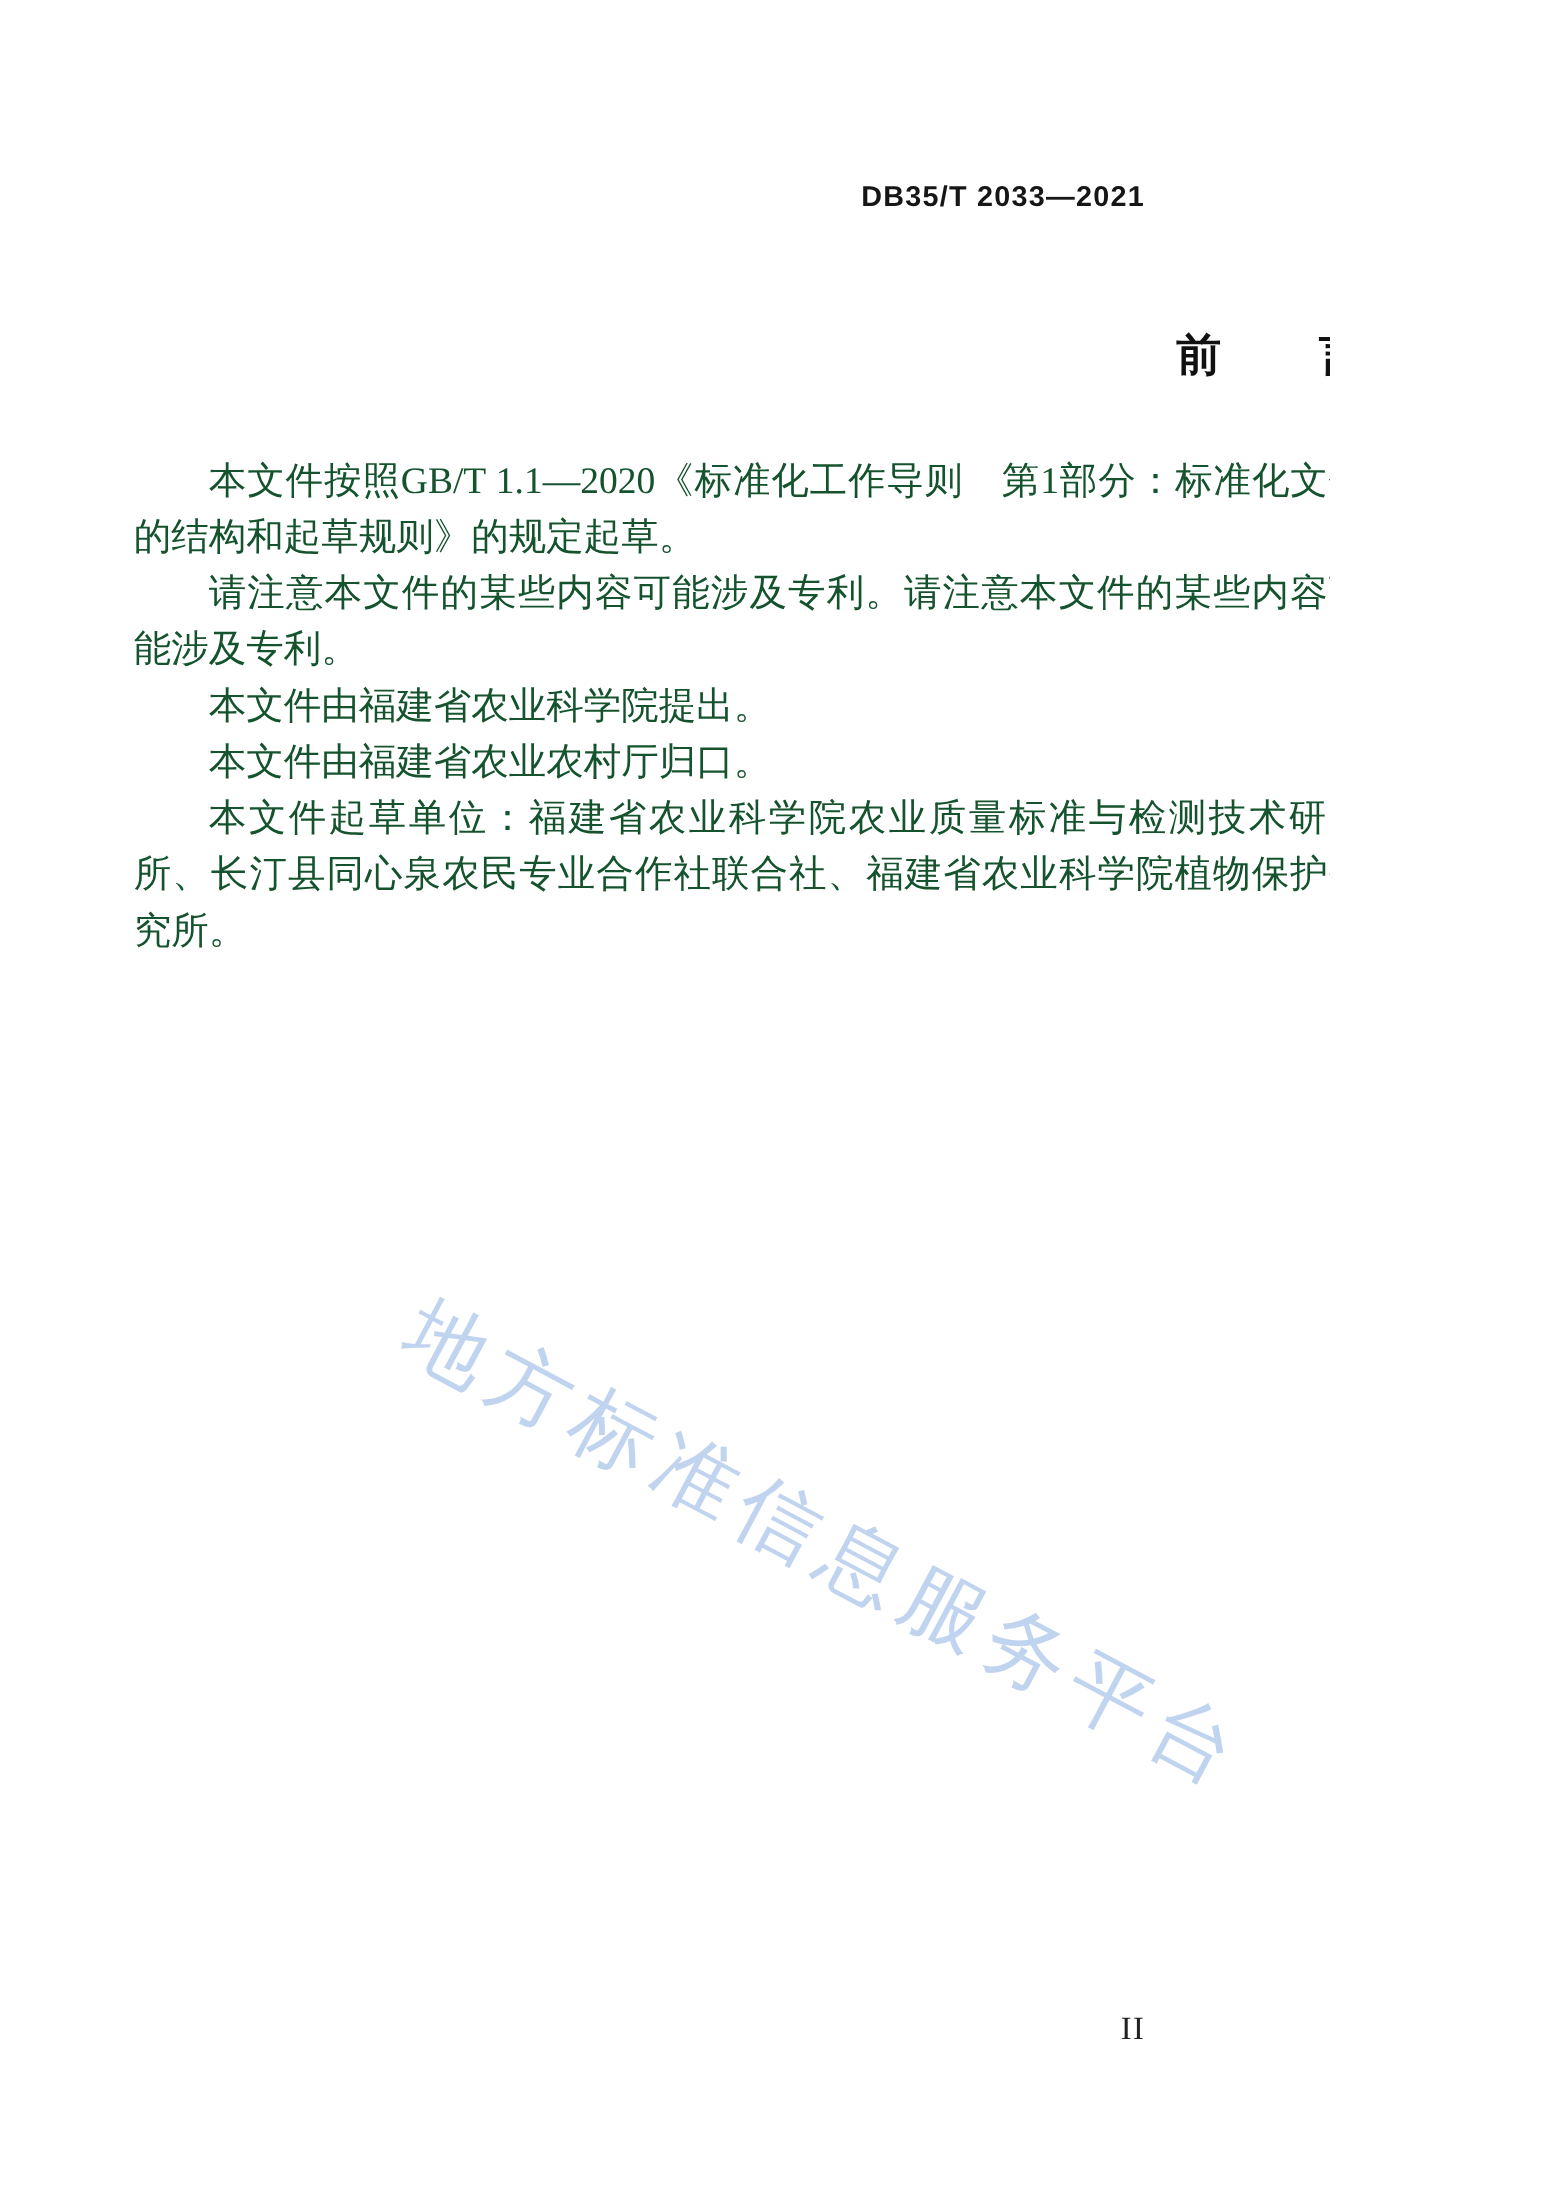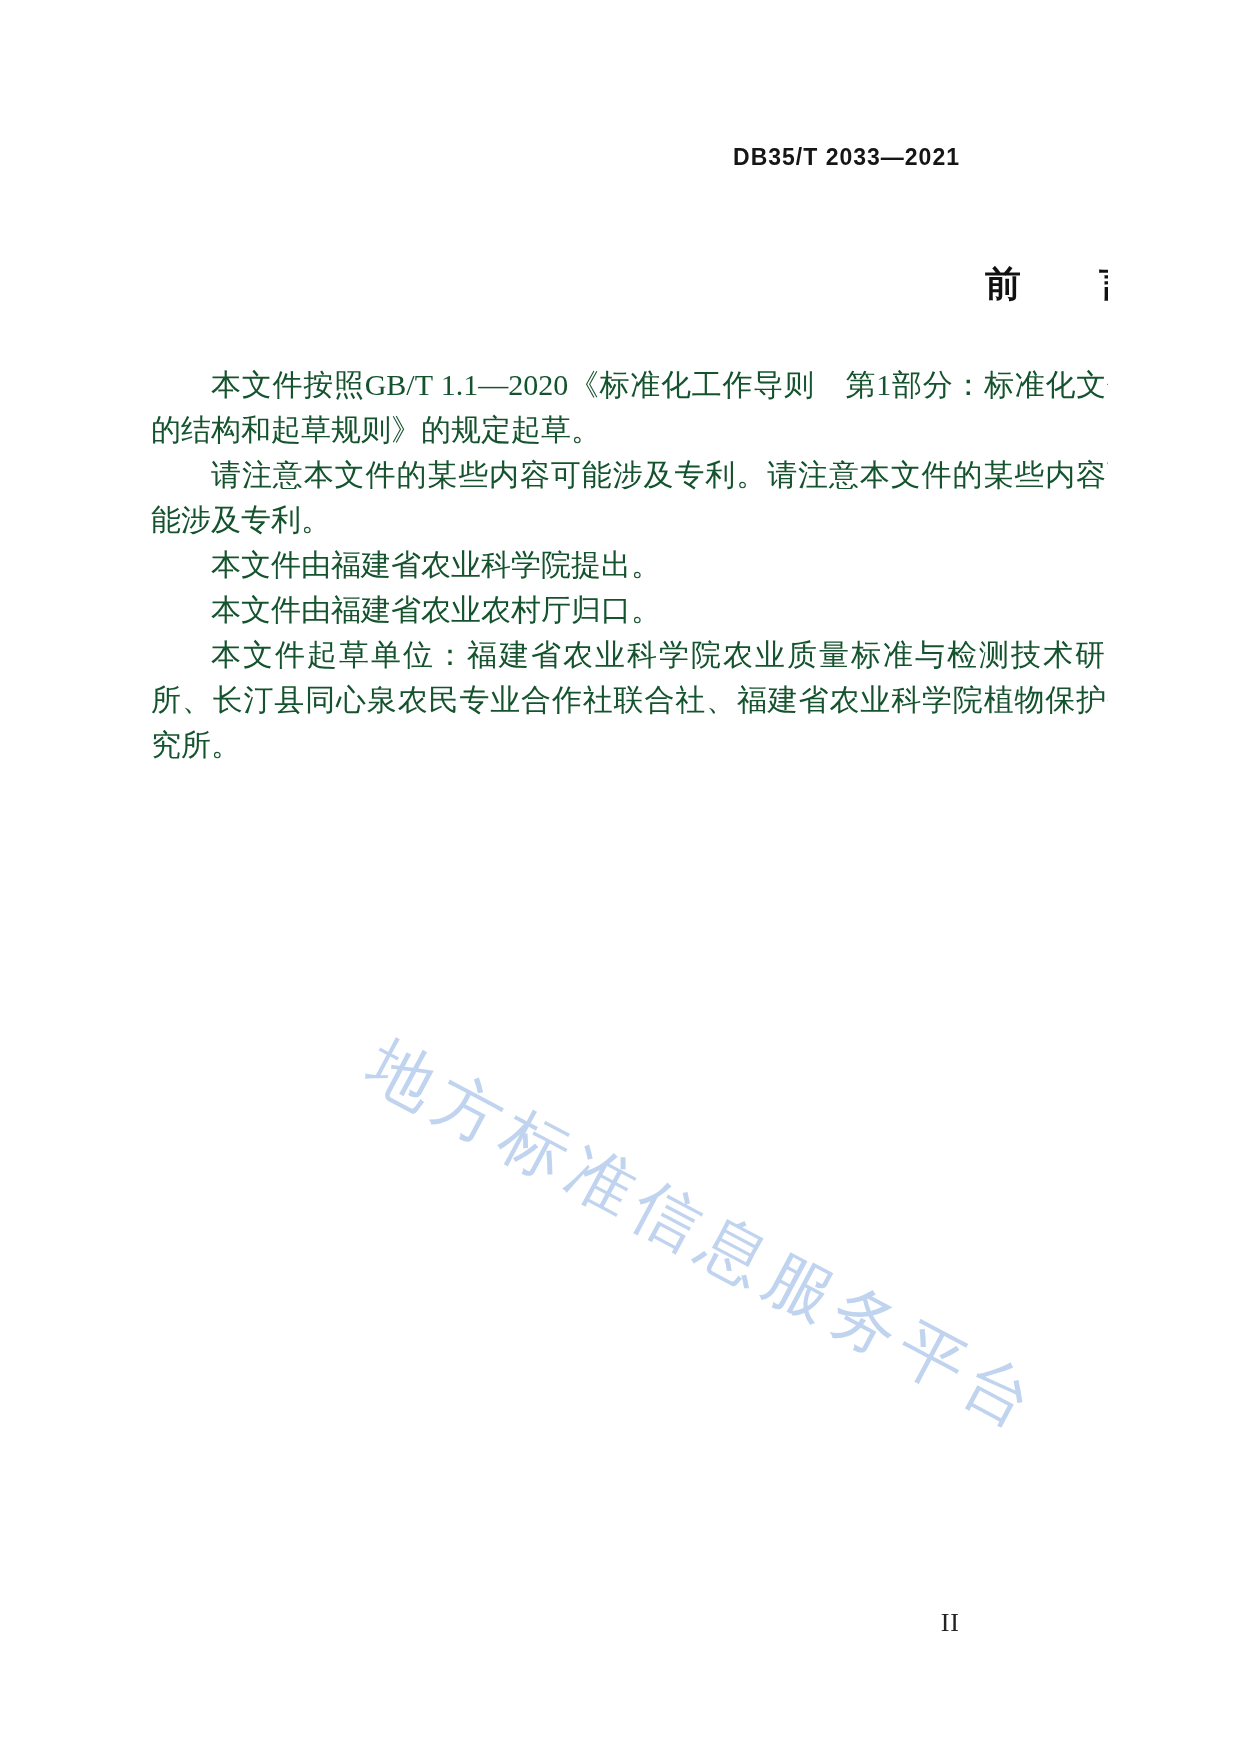--- a/index.html
+++ b/index.html
@@ -8,21 +8,20 @@
     background: #ffffff;
   }
   .page {
     position: relative;
     width: 1064px;
     height: 1755px;
     background: #ffffff;
     overflow: hidden;
     font-family: "Liberation Serif", "DejaVu Serif", serif;
     color: #1d1d1d;
-    margin-left: 44px;
   }
   .doc-code {
     position: absolute;
     top: 144px;
     right: 148px;
     font-family: "Liberation Sans", "DejaVu Sans", sans-serif;
     font-size: 23px;
     font-weight: 600;
     letter-spacing: 1px;
     color: #161616;

